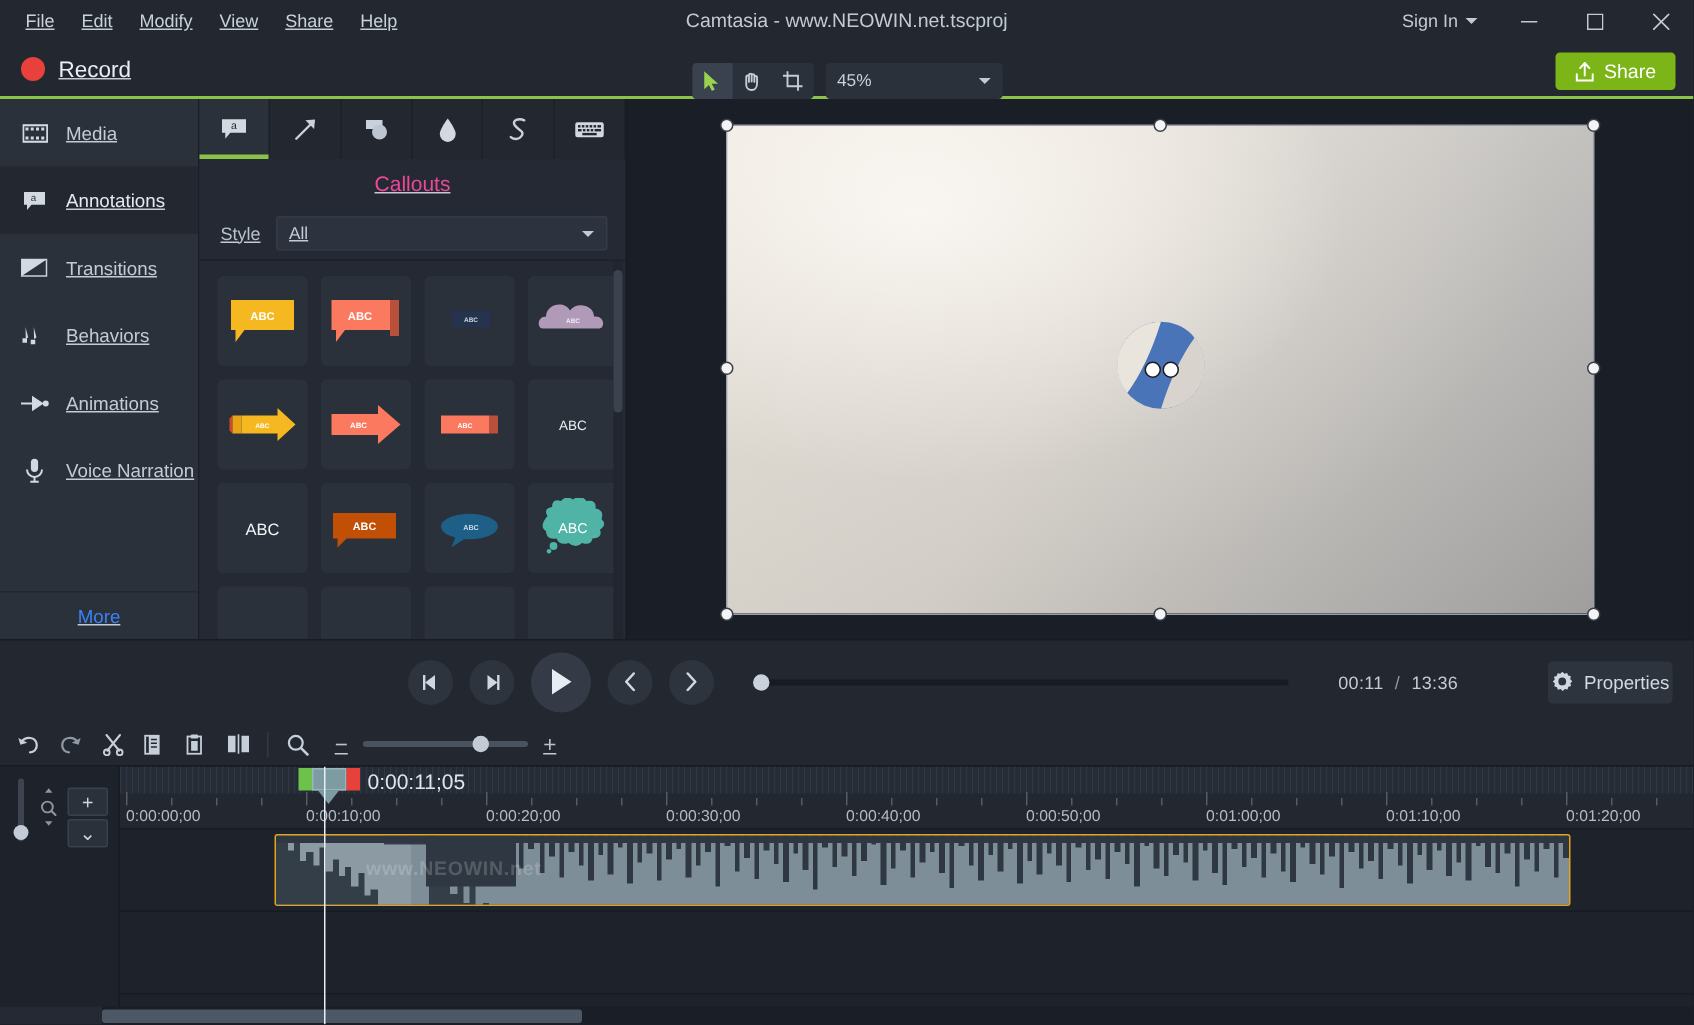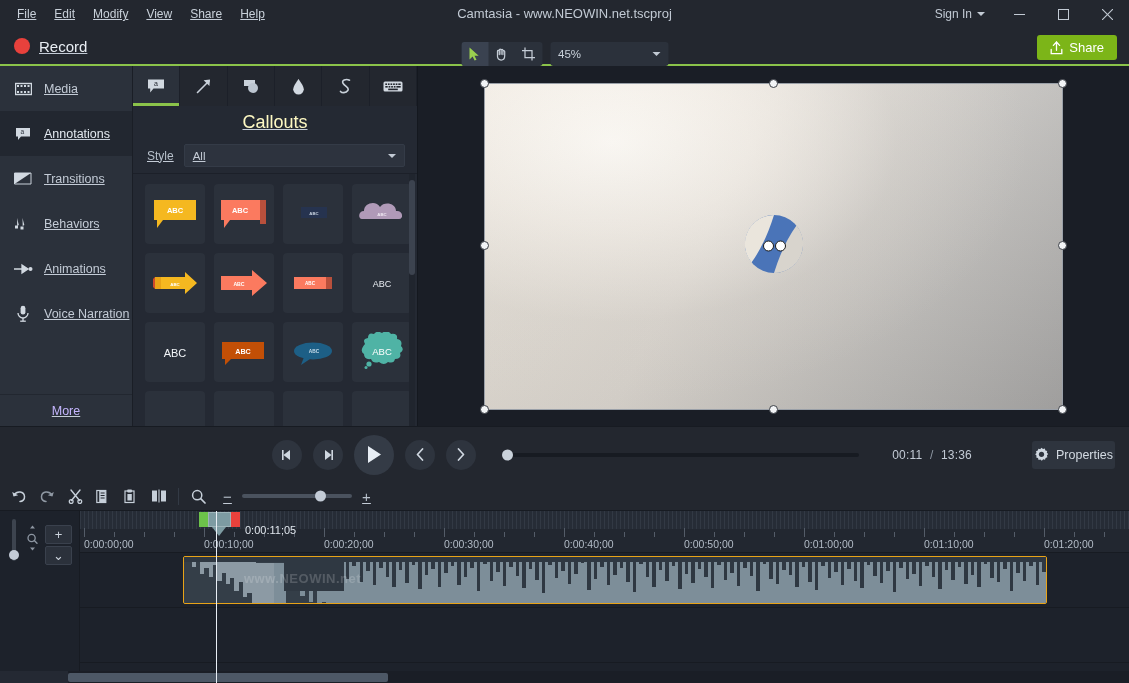--- a/index.html
+++ b/index.html
@@ -76,40 +76,40 @@
   .nav-item {
     height: 45px; display: flex; align-items: center; gap: 10px; padding-left: 12px;
     font-size: 12.5px; color: #c3cbd6; cursor: default; flex: none;
   }
   .nav-item.active { background: #222730; }
   .nav-item.active .nav-label { color: #e4eaf1; }
   .nav-ico { width: 22px; display: flex; align-items: center; justify-content: center; flex: none;}
   .nav-spacer { flex: 1 1 auto; }
   .nav-more {
     height: 32px; flex: none; display: flex; align-items: center; justify-content: center;
-    font-size: 12.5px; color: #c4b5fd; border-top: 1px solid #222730; cursor: default;
+    font-size: 12.5px; color: #3b82f6; border-top: 1px solid #222730; cursor: default;
   }
 
   
   .panel {
     width: 285px; flex: none; background: #242933; display: flex; flex-direction: column;
     border-right: 1px solid #14181f;
   }
   .panel-tabs { height: 40px; display: flex; background: #23272f; flex:none; }
   .ptab {
     flex: 1; display: flex; align-items: center; justify-content: center;
     border-right: 1px solid #1c2029; cursor: default; position: relative;
   }
   .ptab.active { background: #2b313b; }
   .ptab.active:after {
     content: ""; position: absolute; left: 0; right: 0; bottom: 0; height: 3px; background: #8bc34a;
   }
   .panel-title {
     height: 32px; flex: none; display: flex; align-items: center; justify-content: center;
-    font-size: 18px; color: #fef9c3; background: #242933;
+    font-size: 14px; color: #ec4899; background: #242933;
   }
   .panel-filter {
     height: 36px; flex: none; display: flex; align-items: center; gap: 10px;
     padding: 0 12px 0 14px; background: #242933; border-bottom: 1px solid #1c2029;
   }
   .filter-label { font-size: 12px; color: #b7c0cb; }
   .filter-select {
     flex: 1; height: 23px; background: #2d333e; border: 1px solid #343b47; border-radius: 2px;
     display: flex; align-items: center; justify-content: space-between; padding: 0 8px;
     font-size: 11.5px; color: #c5ccd6; cursor: default;
@@ -239,21 +239,21 @@
   .ph-green { position: absolute; left: 0; top: 0; width: 9px; height: 15px; background: #6cc24a; }
   .ph-red { position: absolute; left: 32px; top: 0; width: 9px; height: 15px; background: #e8413c; }
   .ph-head {
     position: absolute; left: 9px; top: 0; width: 23px; height: 15px; background: #7d9ba2;
     border: 1px solid #9db4b9;
   }
   .ph-tri {
     position: absolute; left: 13px; top: 15px; width: 0; height: 0;
     border-left: 7px solid transparent; border-right: 7px solid transparent; border-top: 9px solid #7d9ba2;
   }
-  .ph-time { position: absolute; left: 46px; top: 12px; font-size: 11px; color: #dfe5ec; white-space: nowrap; }
+  .ph-time { position: absolute; left: 46px; top: 1px; font-size: 14px; color: #dfe5ec; white-space: nowrap; }
   .playhead-line { position: absolute; top: 0; bottom: 0; width: 1px; background: #e8eef5; z-index: 8; }
 
   .tracks-area { position: absolute; left: 0; right: 0; top: 42px; bottom: 0; }
   .track-row { position: relative; height: 55px; border-bottom: 1px solid #171b22; background: #1d222b; }
   .clip {
     position: absolute; top: 3px; height: 48px; background: #46525c;
     border: 1px solid #e8a317; border-radius: 2px; overflow: hidden;
   }
   .clip-wm {
     position: absolute; left: 60px; top: 14px; font-size: 13px; color: rgba(255,255,255,0.18);

